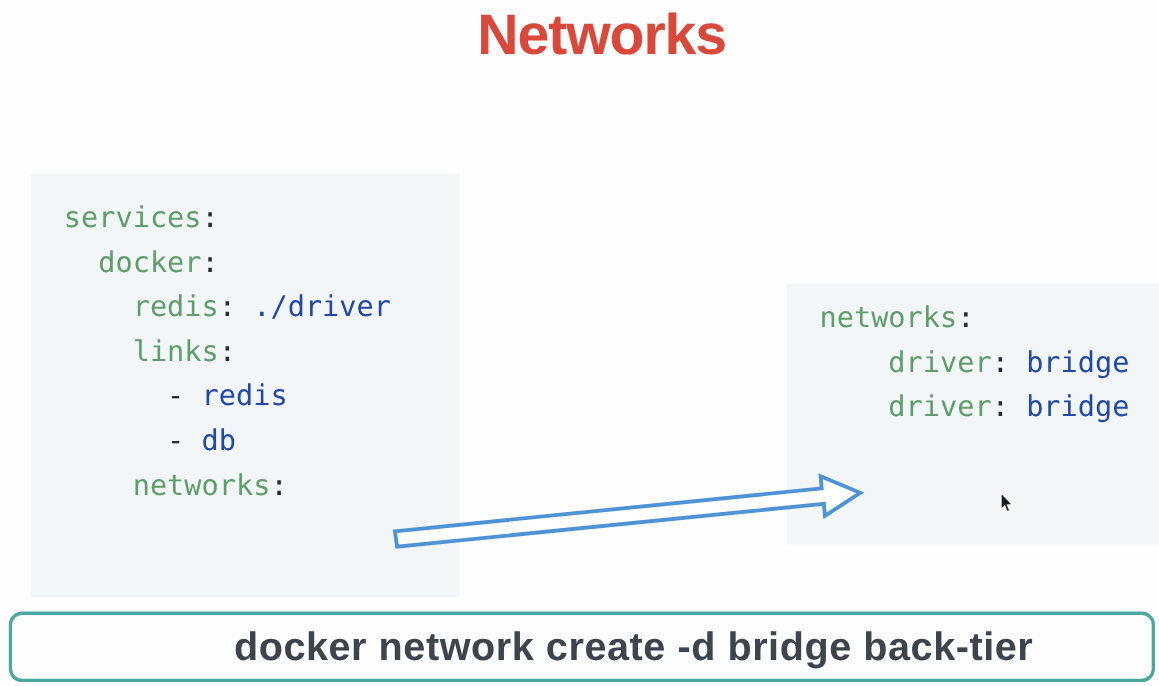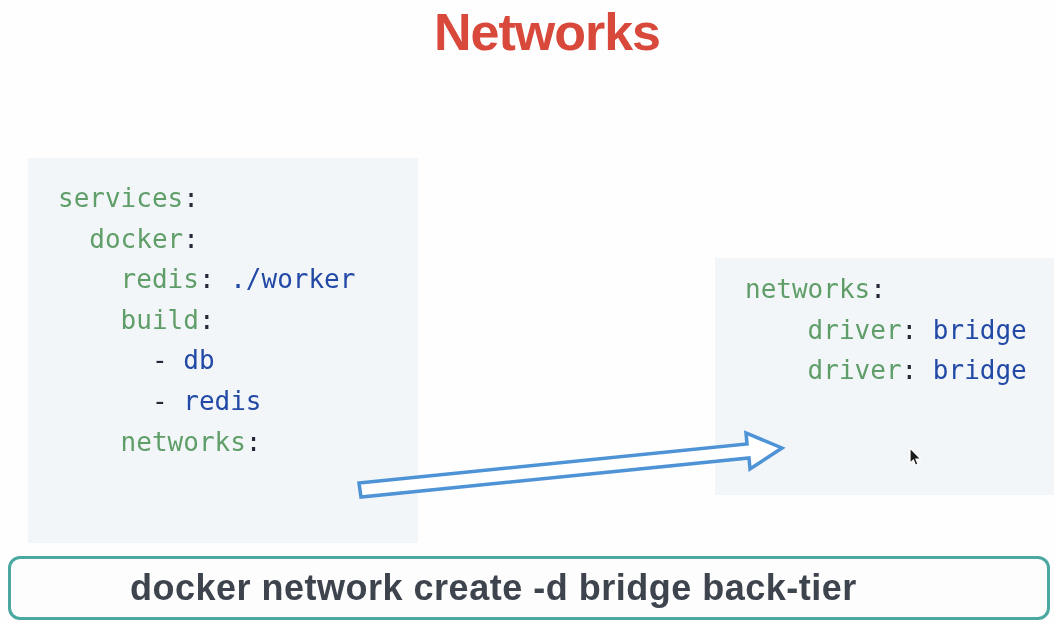--- a/index.html
+++ b/index.html
@@ -63,44 +63,45 @@
 
   .command-box {
     position: absolute;
     left: 8px; top: 556px;
     width: 1042px; height: 64px;
     border: 3px solid var(--box-border-teal);
     border-radius: 12px;
     background: #fdfdfd;
     display: flex;
     align-items: center;
-    padding-left: 119px;
+    justify-content: center;
+    padding-left: 94px;
   }
   .command-text {
     font-size: 36px;
     font-weight: bold;
     letter-spacing: 0.5px;
     color: var(--command-text);
     white-space: nowrap;
   }
 </style>
 </head>
 <body>
 
 <div class="slide">
 
   <h1 class="slide-title">Networks</h1>
 
   <div class="code-block left">
       <div class="code-line"><span class="tok-k">services</span><span class="tok-p">:</span></div>
       <div class="code-line"><span class="tok-k">  docker</span><span class="tok-p">:</span></div>
-      <div class="code-line"><span class="tok-k">    redis</span><span class="tok-p">:</span><span class="tok-v"> ./worker</span></div>
-      <div class="code-line"><span class="tok-k">    build</span><span class="tok-p">:</span></div>
+      <div class="code-line"><span class="tok-k">    redis</span><span class="tok-p">:</span><span class="tok-v"> ./driver</span></div>
+      <div class="code-line"><span class="tok-k">    links</span><span class="tok-p">:</span></div>
+      <div class="code-line"><span class="tok-p">      - </span><span class="tok-v">redis</span></div>
       <div class="code-line"><span class="tok-p">      - </span><span class="tok-v">db</span></div>
-      <div class="code-line"><span class="tok-p">      - </span><span class="tok-v">redis</span></div>
       <div class="code-line"><span class="tok-k">    networks</span><span class="tok-p">:</span></div>
     </div>
 
   <div class="code-block right">
       <div class="code-line"><span class="tok-k">networks</span><span class="tok-p">:</span></div>
       <div class="code-line"><span class="tok-k">    driver</span><span class="tok-p">:</span><span class="tok-v"> bridge</span></div>
       <div class="code-line"><span class="tok-k">    driver</span><span class="tok-p">:</span><span class="tok-v"> bridge</span></div>
     </div>
 
   <svg class="overlay" viewBox="0 0 1054 624" xmlns="http://www.w3.org/2000/svg">

